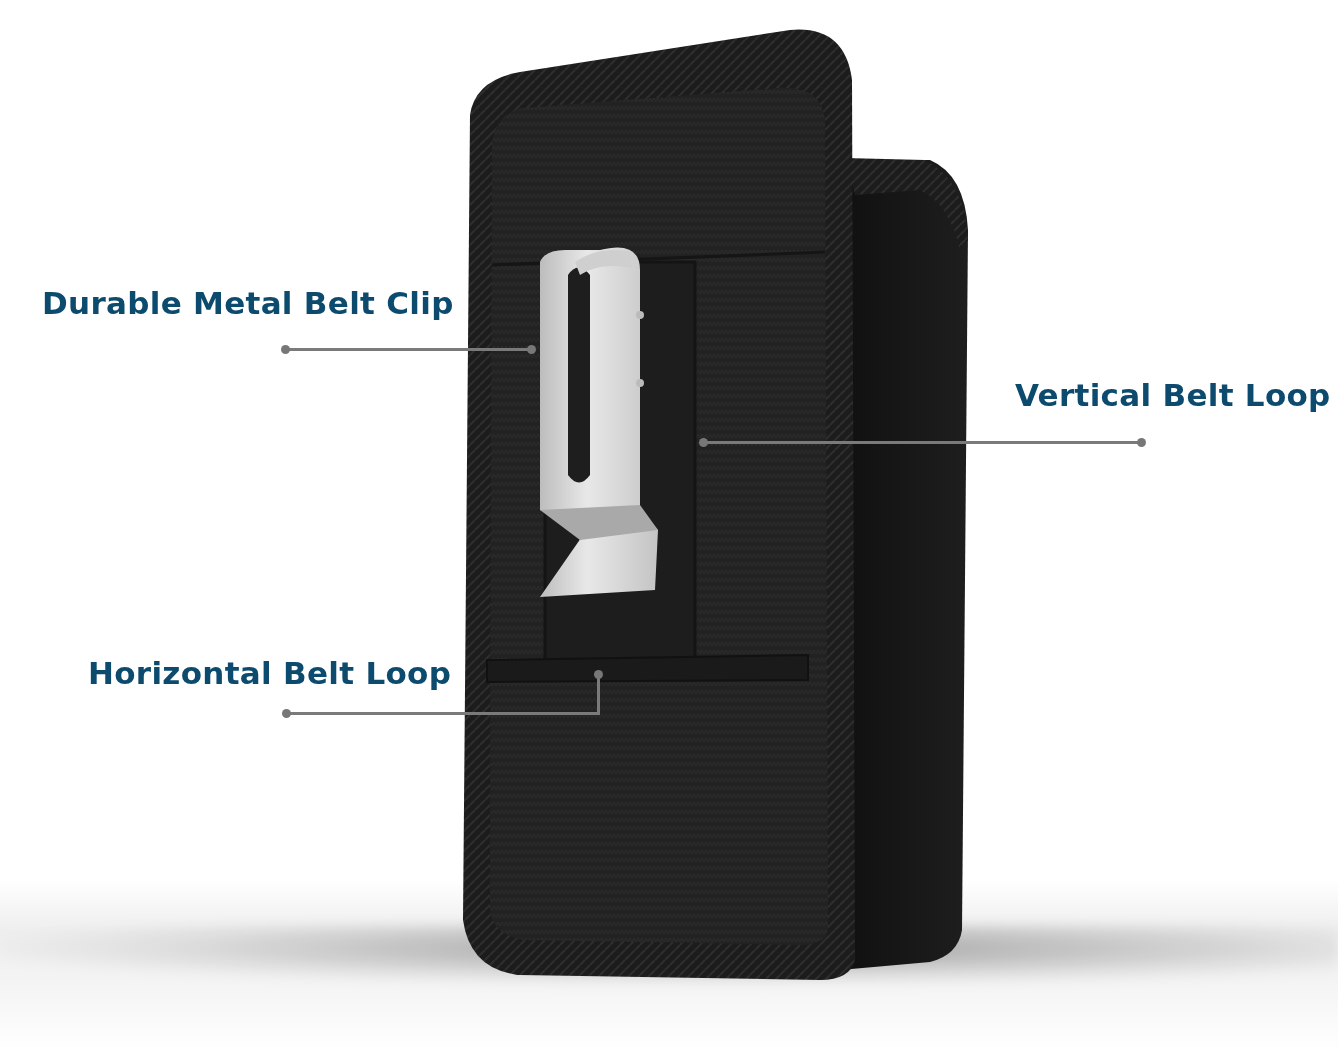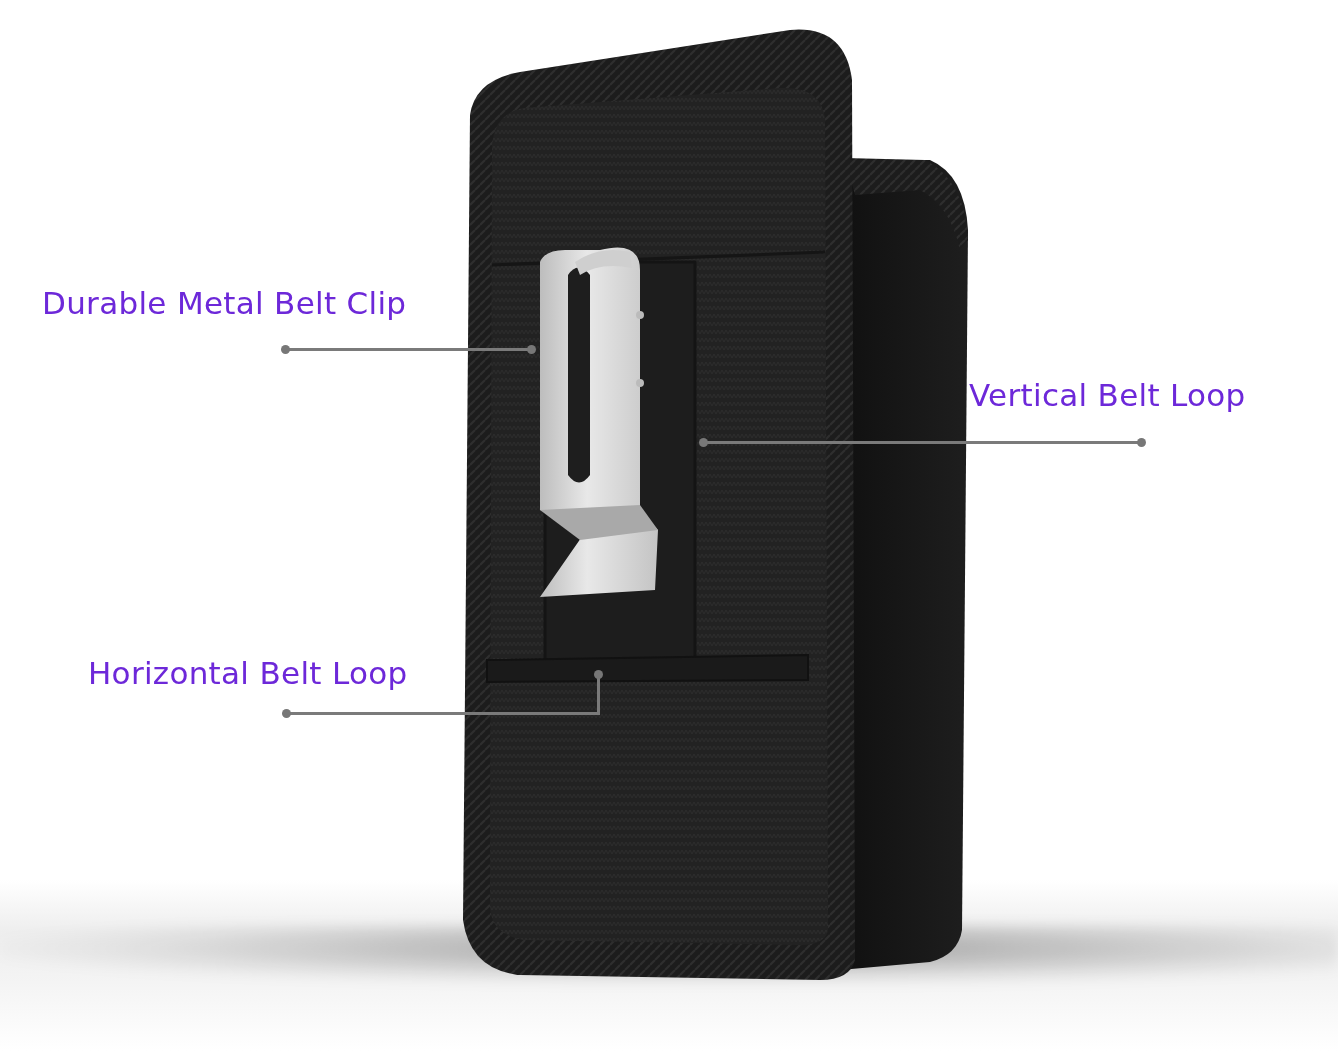--- a/index.html
+++ b/index.html
@@ -12,22 +12,22 @@
     position:absolute; left:0; top:880px; width:1338px; height:171px;
     background:linear-gradient(180deg,#ffffff 0%,#eeeeee 30%,#f4f4f4 60%,#ffffff 100%);
   }
   .shadow {
     position:absolute; left:0; top:925px; width:1338px; height:60px;
     background:radial-gradient(ellipse at 55% 40%, rgba(0,0,0,0.35), rgba(0,0,0,0.05) 60%, rgba(0,0,0,0) 75%);
     filter:blur(6px);
   }
   .holster { position:absolute; left:0; top:0; width:1338px; height:1051px; }
   .label {
-    position:absolute; color:#6d28d9; font-size:31px; letter-spacing:0.3px;
-    white-space:nowrap; font-weight:normal;
+    position:absolute; color:#0c4a6e; font-size:31px; letter-spacing:0.3px;
+    white-space:nowrap; font-weight:bold;
   }
   .callout { position:absolute; background:#7a7a7a; }
   .dot { position:absolute; width:9px; height:9px; border-radius:50%; background:#777; }
 </style>
 </head>
 <body>
 
 <div class="floor"></div>
 <div class="shadow"></div>
 
@@ -71,21 +71,21 @@
   <path d="M575 262 Q600 245 630 252 L632 268 Q600 262 580 275 Z" fill="#cfcfcf"></path>
   <circle cx="640" cy="315" r="4" fill="#bbb"></circle>
   <circle cx="640" cy="383" r="4" fill="#bbb"></circle>
 </svg>
 
 <div class="label" style="left:42px; top:285px;">Durable Metal Belt Clip</div>
 <div class="callout" style="left:285px; top:348px; width:248px; height:3px;"></div>
 <div class="dot" style="left:281px; top:345px;"></div>
 <div class="dot" style="left:527px; top:345px;"></div>
 
-<div class="label" style="left:969px; top:377px;text-align:center;">Vertical Belt Loop</div>
+<div class="label" style="left:1015px; top:377px;text-align:center;">Vertical Belt Loop</div>
 <div class="callout" style="left:704px; top:441px; width:438px; height:3px;"></div>
 <div class="dot" style="left:699px; top:438px;"></div>
 <div class="dot" style="left:1137px; top:438px;"></div>
 
 <div class="label" style="left:88px; top:655px;text-align:right;">Horizontal Belt Loop</div>
 <div class="callout" style="left:286px; top:712px; width:314px; height:3px;"></div>
 <div class="callout" style="left:597px; top:673px; width:3px; height:42px;"></div>
 <div class="dot" style="left:282px; top:709px;"></div>
 <div class="dot" style="left:594px; top:670px;"></div>
 

